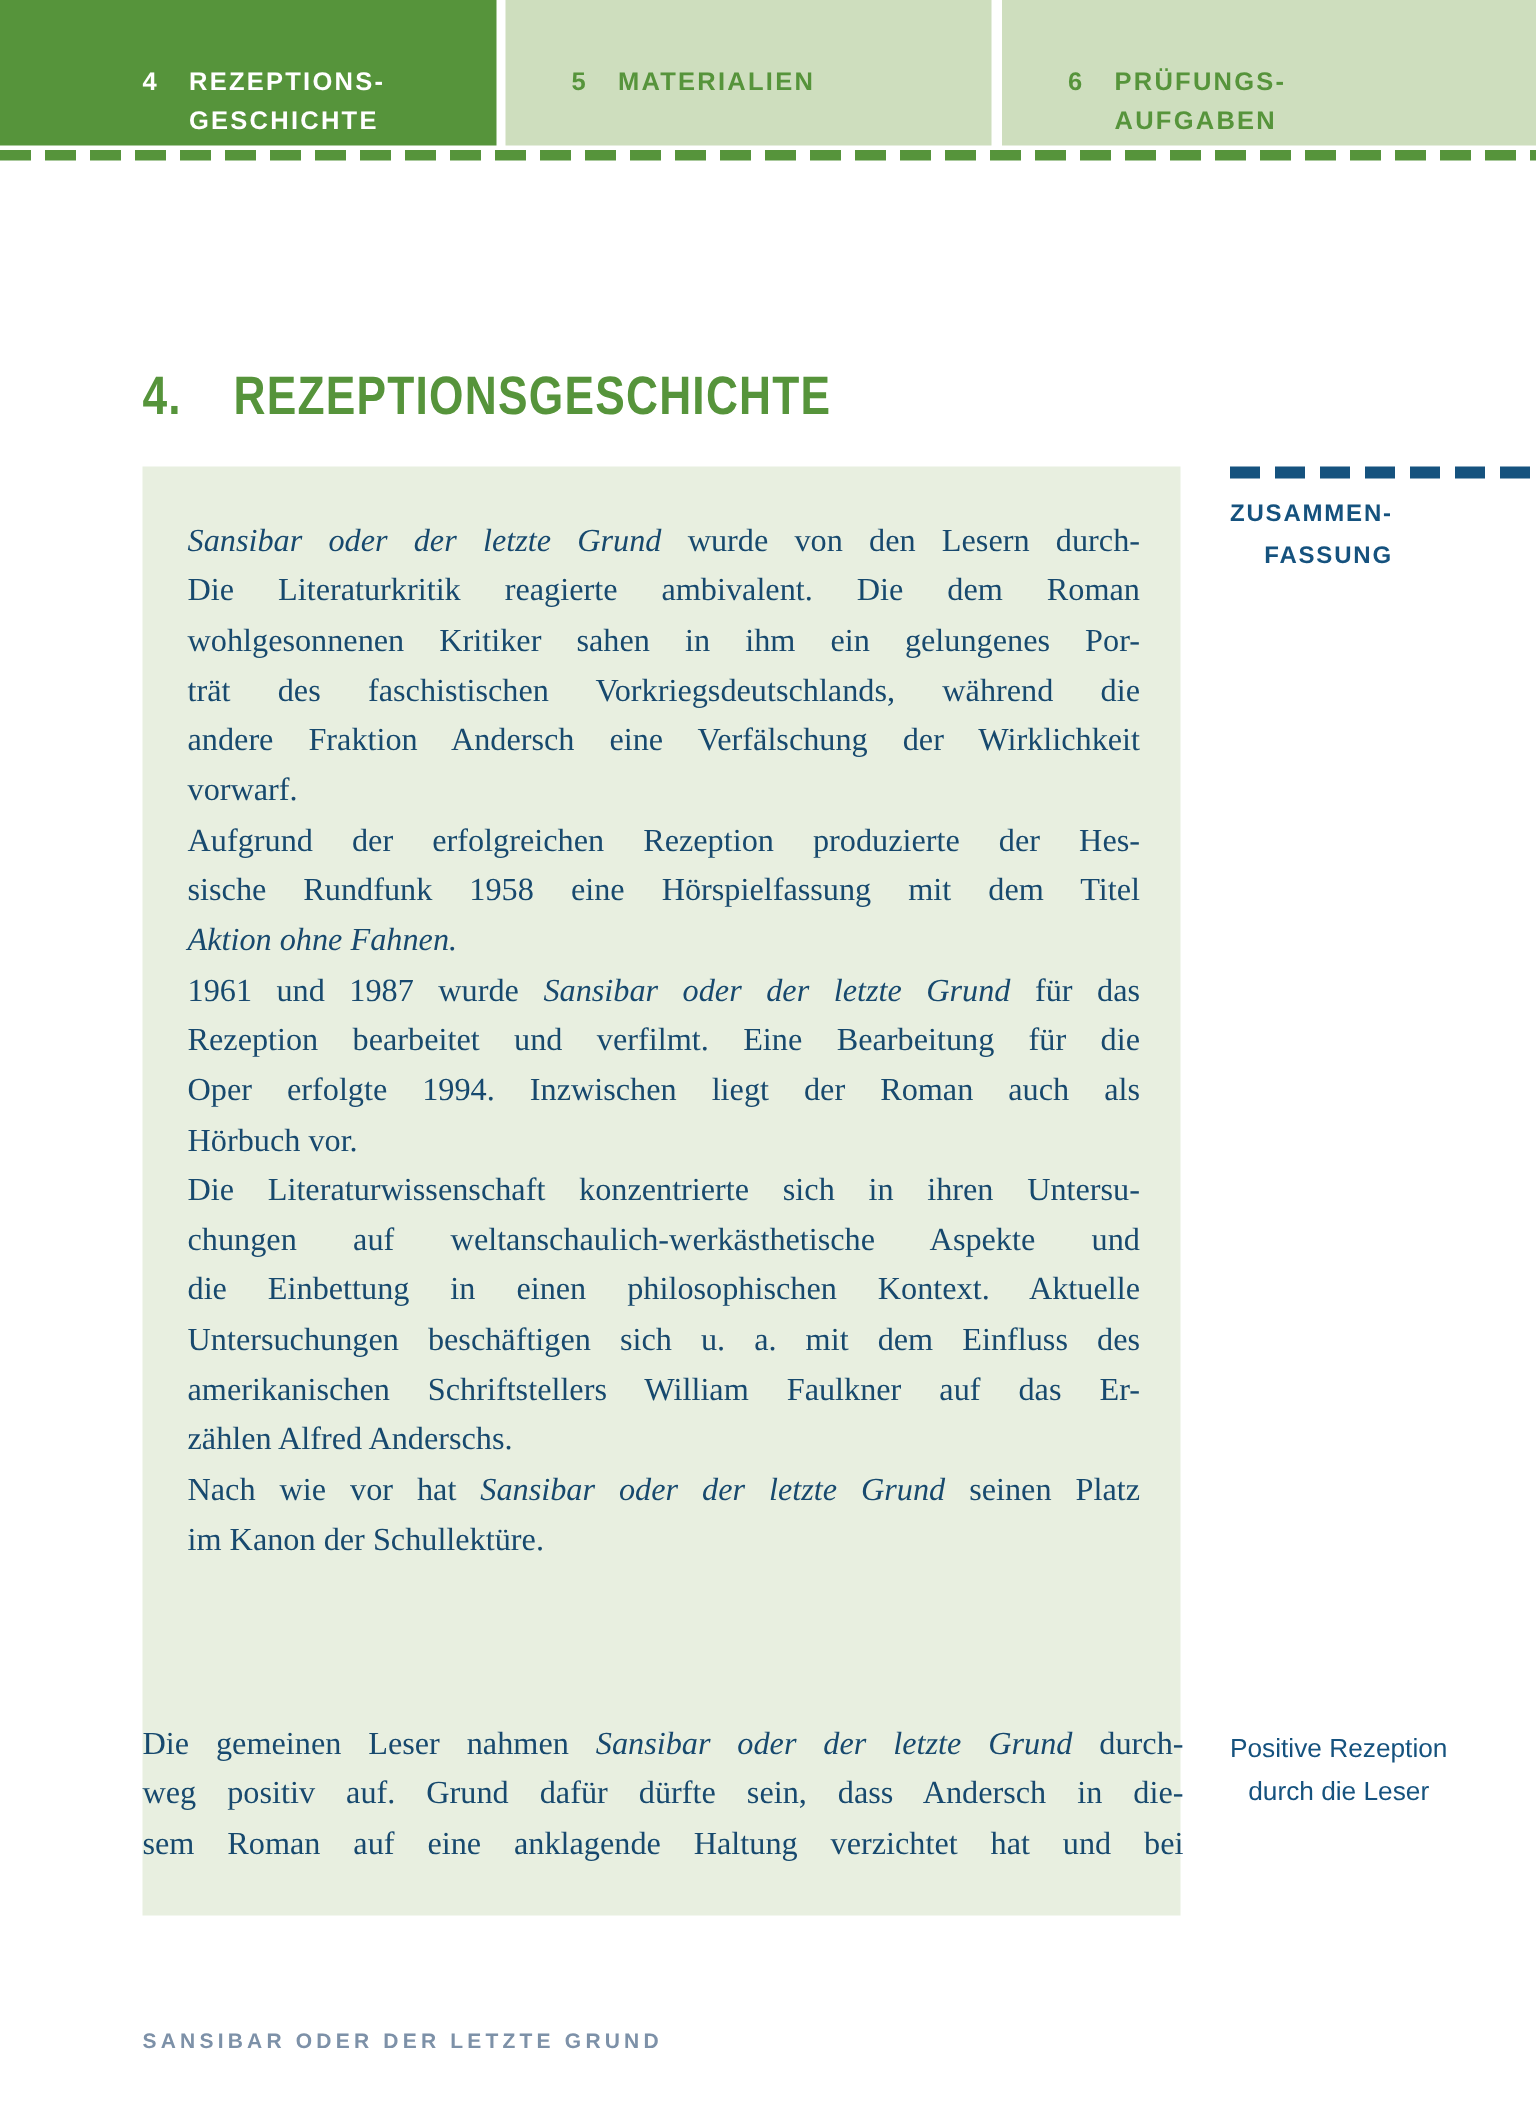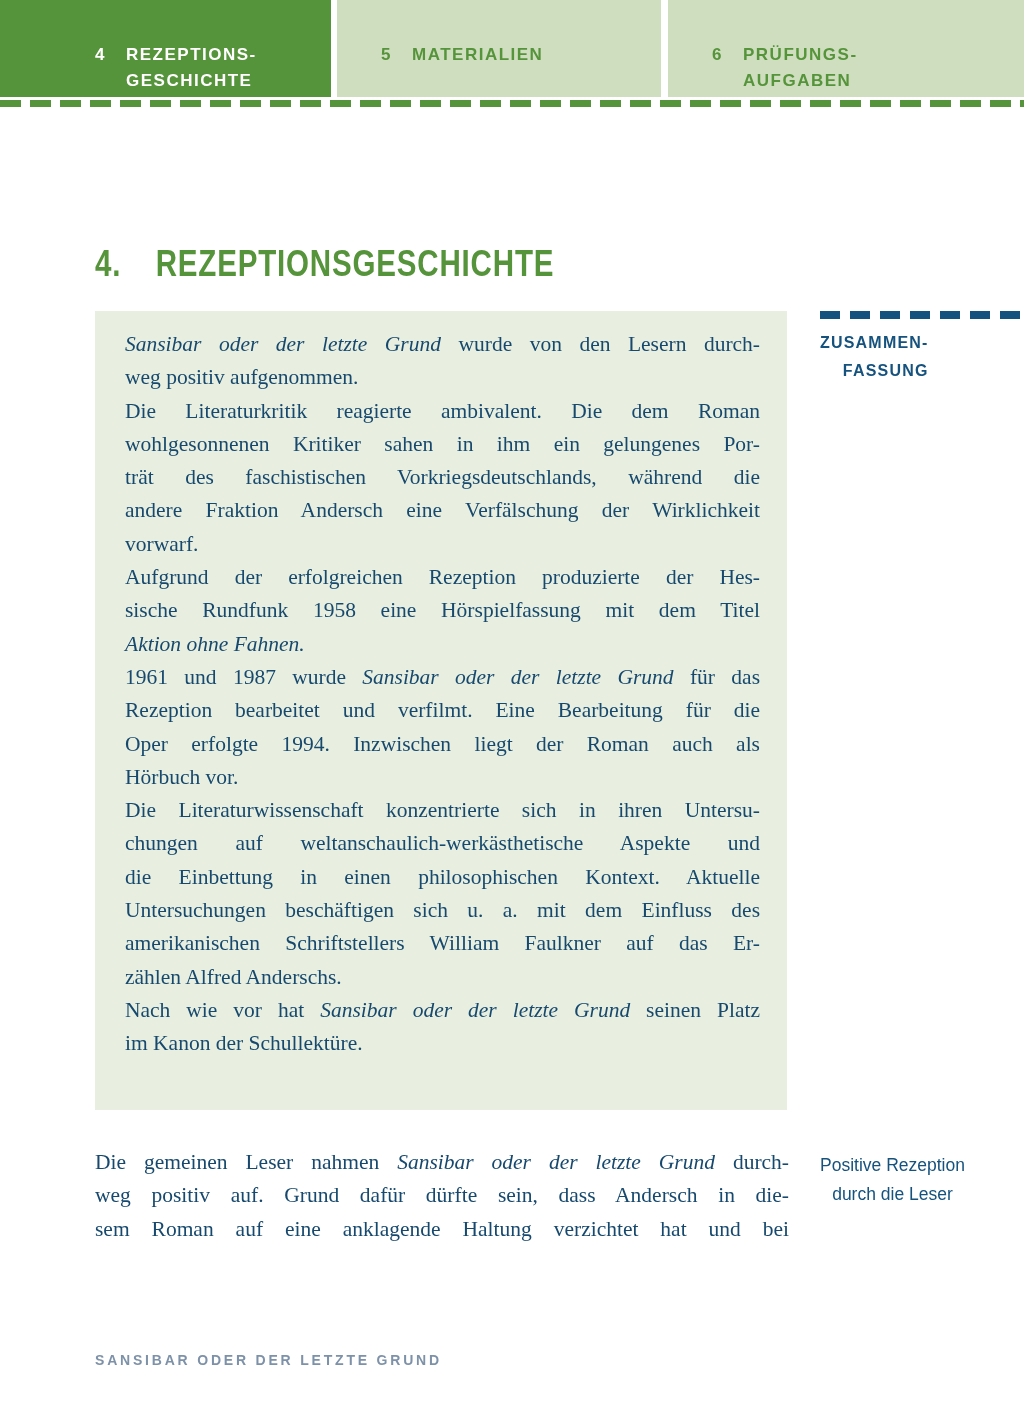--- a/index.html
+++ b/index.html
@@ -54,23 +54,23 @@
     font-family: "Liberation Serif", serif;
     font-size: 21.5px;
     line-height: 33.3px;
     color: var(--text-blue);
   }
   .ln { text-align: justify; }
   .ln.st { text-align-last: justify; }
   .ln em { font-style: italic; }
 
   .summary-box {
-    position: absolute; left: 95px; top: 311px; width: 692px; height: 799px;
+    position: absolute; left: 95px; top: 311px; width: 692px; height: 966px;
     background: var(--box-bg);
-    padding: 17px 27px 0 30px;
+    padding: 33px 27px 0 30px;
   }
 
   .body-text {
     position: absolute; left: 95px; top: 1146px; width: 694px;
   }
 
   
   .rule-blue {
     position: absolute; left: 820px; top: 311px; width: 204px; height: 8px;
     background: repeating-linear-gradient(90deg, var(--margin-blue) 0 20px, transparent 20px 30px);
@@ -134,21 +134,20 @@
   <div class="rule-green"></div>
 
   <h1 class="heading">
     <span class="h-num">4.</span>
     <span class="h-text">REZEPTIONSGESCHICHTE</span>
   </h1>
 
   <section class="summary-box">
     <div class="serif">
         <div class="ln st"><em>Sansibar oder der letzte Grund</em><span> wurde von den Lesern durch-</span></div>
-        <div class="ln"><span>weg positiv aufgenommen.</span></div>
         <div class="ln st"><span>Die Literaturkritik reagierte ambivalent. Die dem Roman</span></div>
         <div class="ln st"><span>wohlgesonnenen Kritiker sahen in ihm ein gelungenes Por-</span></div>
         <div class="ln st"><span>trät des faschistischen Vorkriegsdeutschlands, während die</span></div>
         <div class="ln st"><span>andere Fraktion Andersch eine Verfälschung der Wirklichkeit</span></div>
         <div class="ln"><span>vorwarf.</span></div>
         <div class="ln st"><span>Aufgrund der erfolgreichen Rezeption produzierte der Hes-</span></div>
         <div class="ln st"><span>sische Rundfunk 1958 eine Hörspielfassung mit dem Titel</span></div>
         <div class="ln"><em>Aktion ohne Fahnen.</em></div>
         <div class="ln st"><span>1961 und 1987 wurde </span><em>Sansibar oder der letzte Grund</em><span> für das</span></div>
         <div class="ln st"><span>Rezeption bearbeitet und verfilmt. Eine Bearbeitung für die</span></div>

